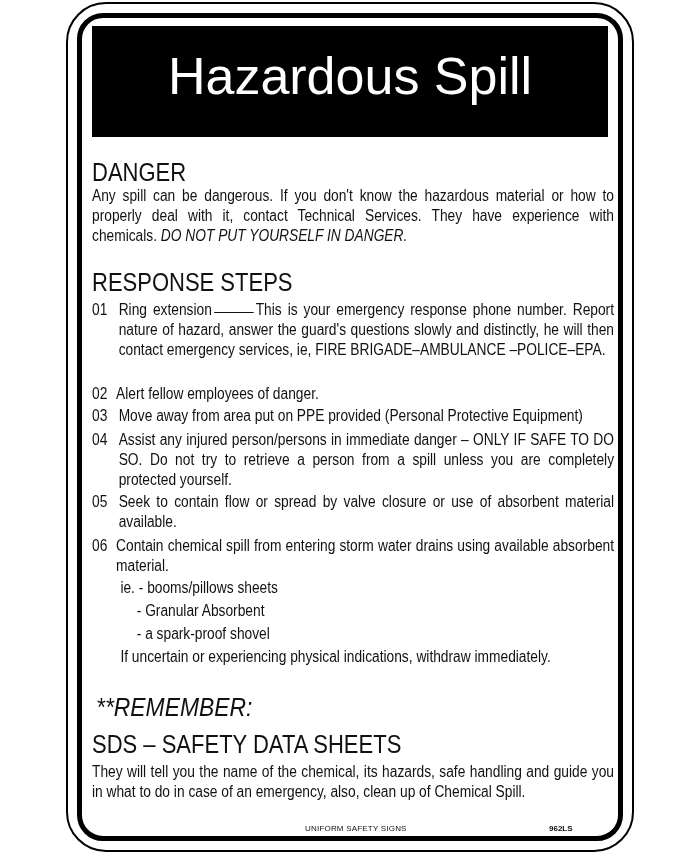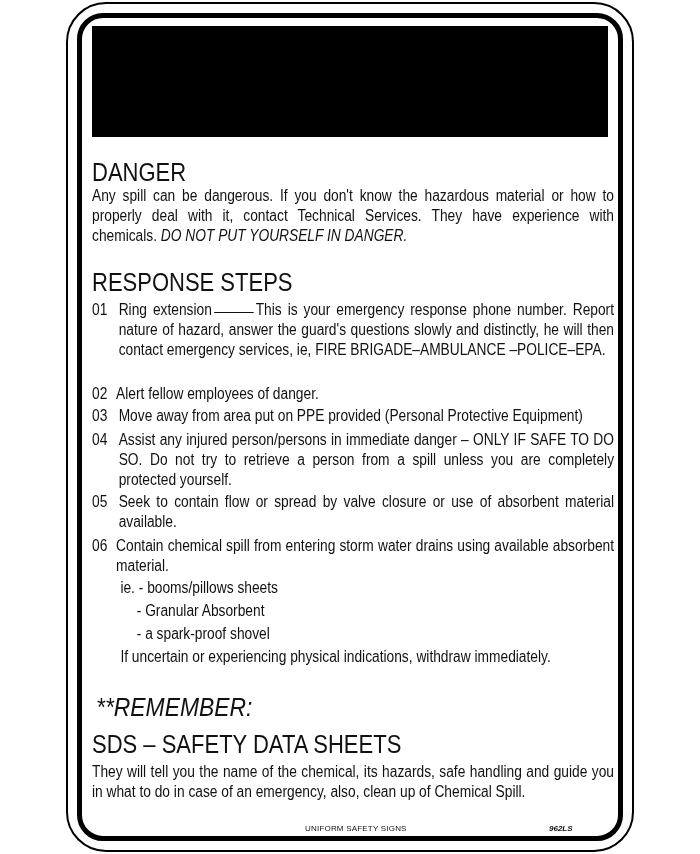--- a/index.html
+++ b/index.html
@@ -123,30 +123,30 @@
       font-weight: normal;
       letter-spacing: 0.2px;
       white-space: nowrap;
     }
     .footer-code {
       position: absolute;
       left: 549px; top: 824px;
       font-size: 8px;
       font-weight: bold;
       white-space: nowrap;
-      font-style: italic;
     }
   </style>
 </head>
 <body>
 
 <div class="outer-border"></div>
 <div class="inner-border"></div>
 
 <div class="header">
+  <div class="title">Hazardous Spill</div>
 </div>
 
 <div class="content">
 
   <div class="h2" style="left:0; top:158px;">DANGER</div>
   <div class="cond" style="position:absolute; left:0; top:186px;">
     <div class="para" style="position:relative; width:607px;">
       <span>Any spill can be dangerous. If you don't know the hazardous material or how to properly deal with it, contact Technical Services. They have experience with chemicals.</span>
       <span class="em">DO NOT PUT YOURSELF IN DANGER.</span>
     </div>

